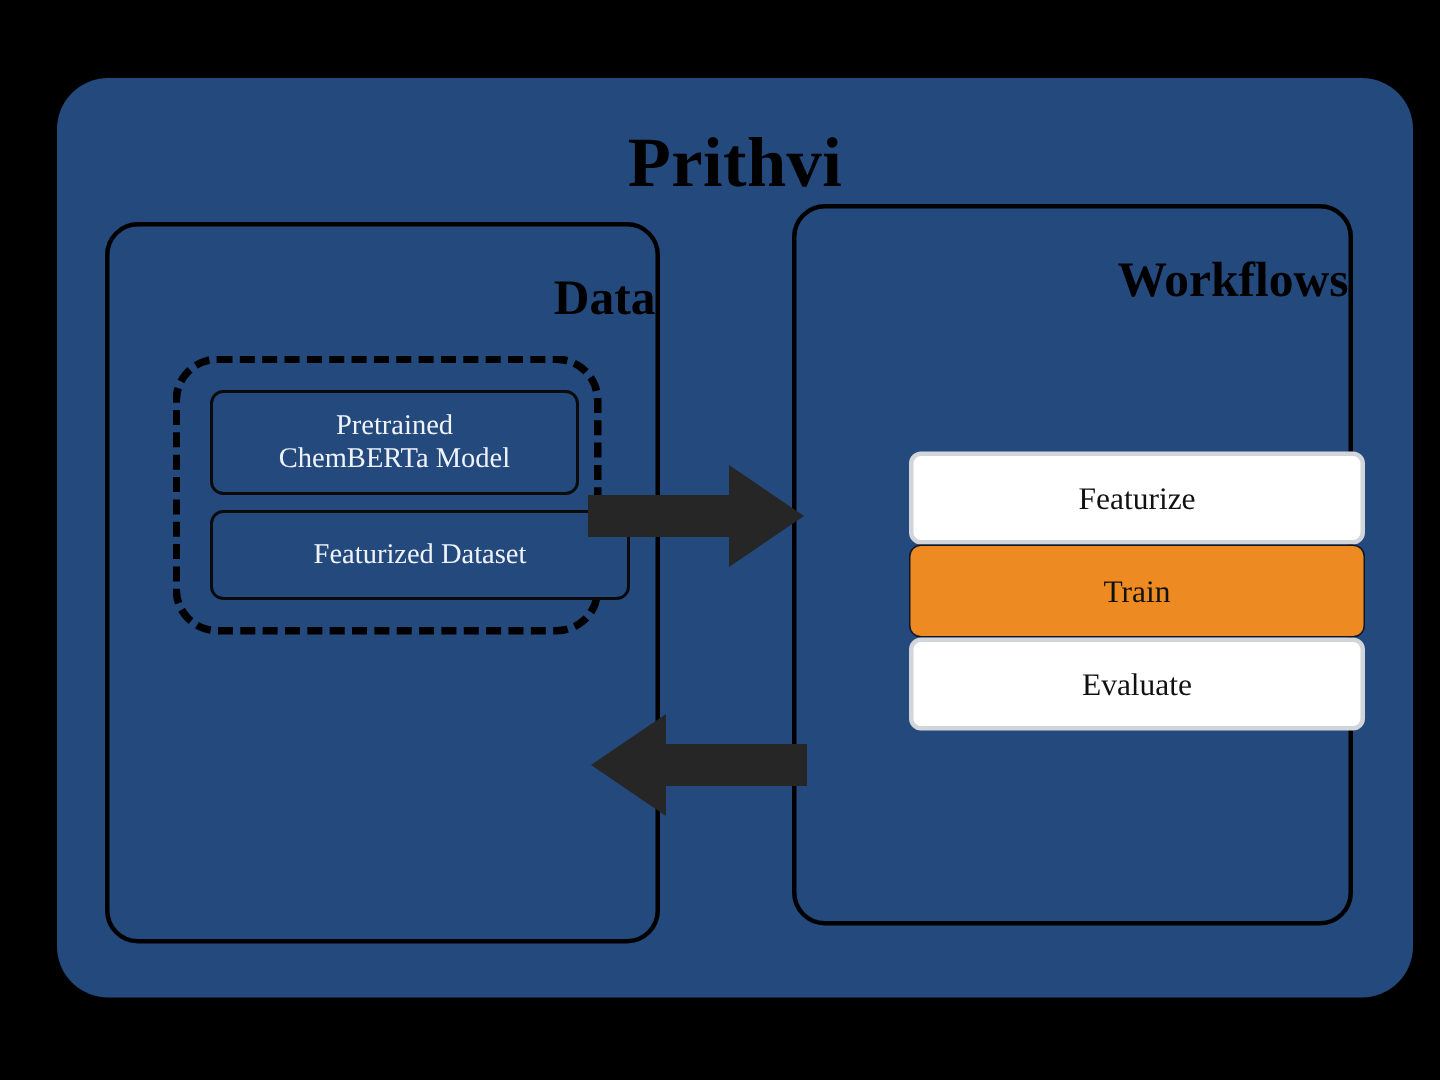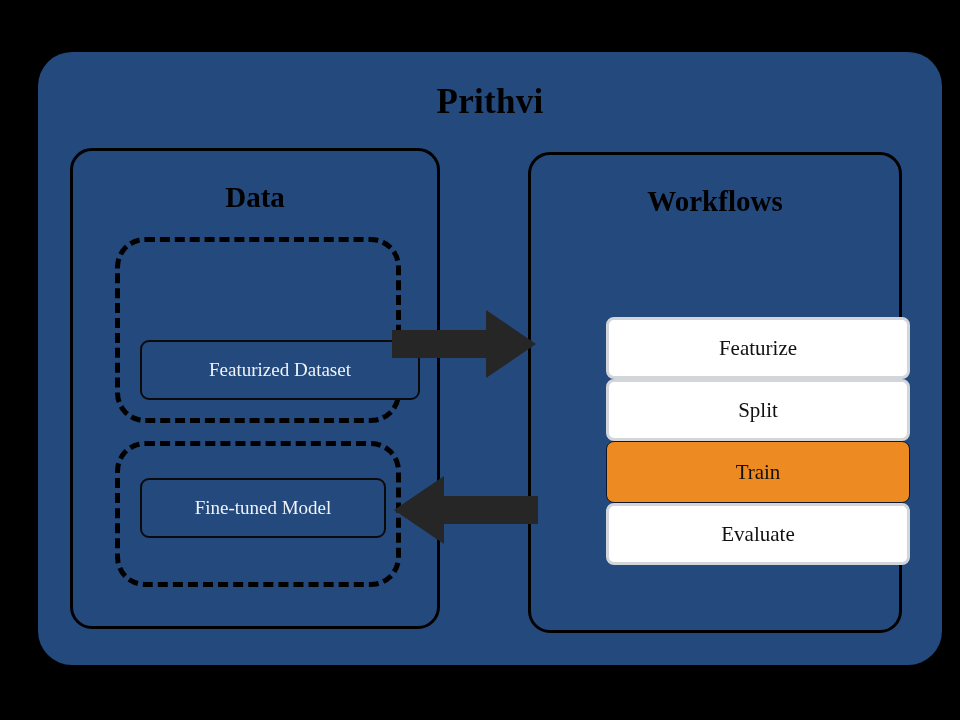--- a/index.html
+++ b/index.html
@@ -30,21 +30,21 @@
     background: #24497D;
     border-radius: 34px;
   }
 
   .app-title {
     position: absolute;
     left: 0;
     top: 30px;
     width: 904px;
     text-align: center;
-    font-size: 35px;
+    font-size: 47px;
     font-weight: bold;
     color: #000000;
     letter-spacing: 0.3px;
   }
 
   
   .panel {
     position: absolute;
     background: #24497D;
     border: 3px solid #000000;
@@ -52,32 +52,32 @@
     box-sizing: border-box;
   }
   .panel-data {
     left: 32px;
     top: 96px;
     width: 370px;
     height: 481px;
   }
   .panel-workflows {
     left: 490px;
-    top: 100px;
+    top: 84px;
     width: 374px;
     height: 481px;
     padding-left: 12px;
   }
   .panel-title {
     position: absolute;
     left: 0;
     top: 30px;
     width: 100%;
-    text-align: center;
-    font-size: 29px;
+    text-align: right;
+    font-size: 33px;
     font-weight: bold;
     color: #000000;
   }
 
   
   .dashed-group {
     position: absolute;
     border: 5px dashed #000000;
     border-radius: 30px;
     box-sizing: border-box;
@@ -170,35 +170,37 @@
 
   <div class="outer-card">
 
     <div class="app-title">Prithvi</div>
 
     <div class="panel panel-data">
       <div class="panel-title">Data</div>
 
       <div class="dashed-group group-inputs">
 
+        <div class="data-box box-pretrained">
+          <span>
+            <span>Pretrained</span><br>
+            <span>ChemBERTa Model</span>
+          </span>
+        </div>
 
         <div class="data-box box-featurized">Featurized Dataset</div>
       </div>
 
-      <div class="dashed-group group-outputs">
-        <div class="data-box box-finetuned">Fine-tuned Model</div>
-      </div>
     </div>
 
     <div class="panel panel-workflows">
       <div class="panel-title">Workflows</div>
 
       <div class="wf-list">
         <div class="wf-btn">Featurize</div>
-        <div class="wf-btn">Split</div>
         <div class="wf-btn active">Train</div>
         <div class="wf-btn">Evaluate</div>
       </div>
     </div>
 
     <svg class="arrow" style="left:352px; top:252px;" width="150" height="80" viewBox="0 0 150 80">
       <polygon points="2,26 96,26 96,6 146,40 96,74 96,54 2,54" fill="#262626"></polygon>
     </svg>
 
     <svg class="arrow" style="left:352px; top:418px;" width="150" height="80" viewBox="0 0 150 80">

